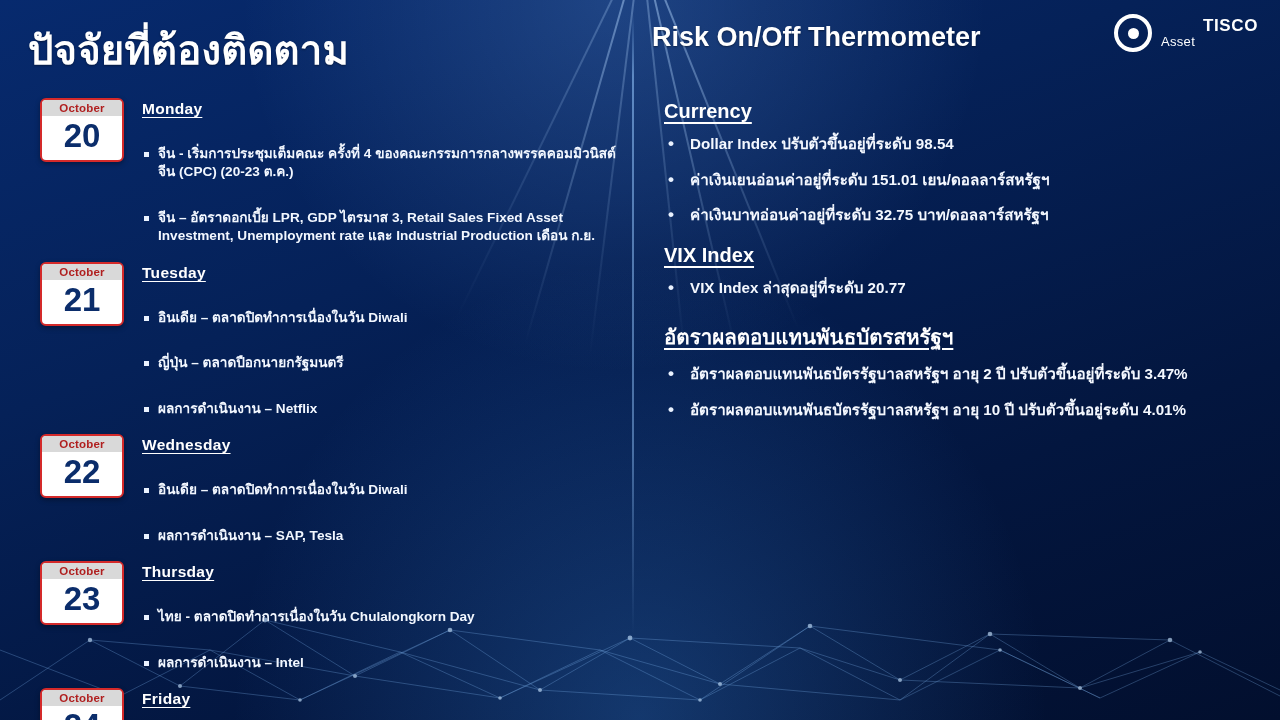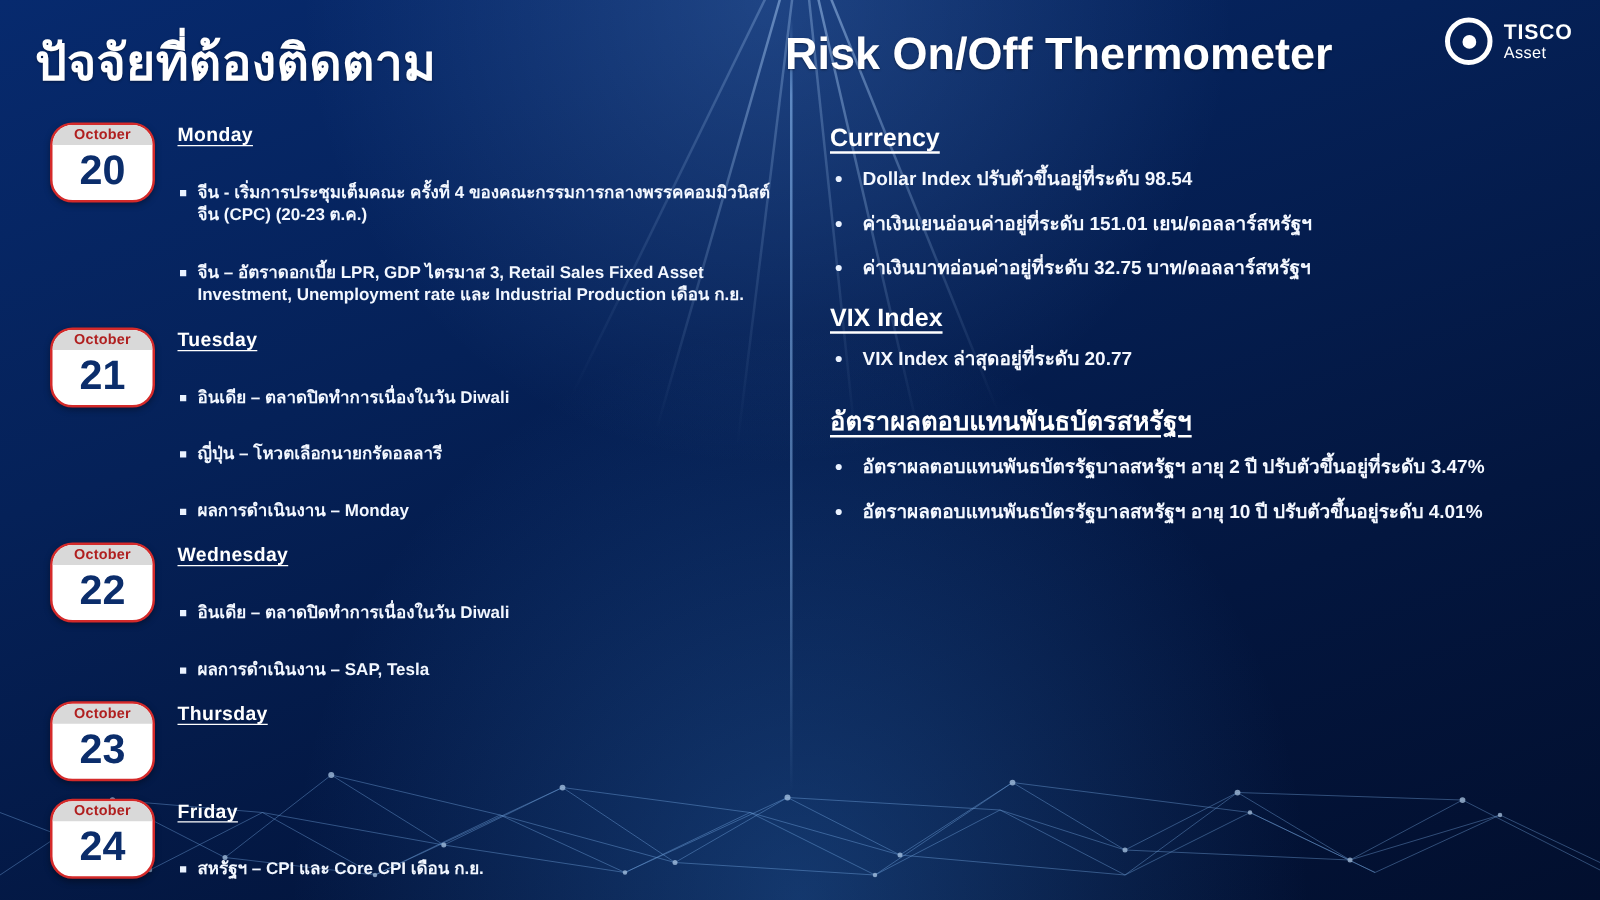--- a/index.html
+++ b/index.html
@@ -30,45 +30,45 @@
     position: absolute; left: 632px; top: 14px; width: 2px; height: 620px;
     background: linear-gradient(to bottom, rgba(150,200,255,0.0), rgba(150,200,255,0.55) 10%, rgba(150,200,255,0.45) 70%, rgba(150,200,255,0.0));
   }
   
   .title-left {
     position: absolute; left: 28px; top: 18px;
     font-size: 40px; font-weight: 700; letter-spacing: .2px;
     color: #ffffff; text-shadow: 0 1px 2px rgba(0,0,0,.4);
   }
   .title-right {
-    position: absolute; left: 628px; top: 22px;
-    font-size: 36px; font-weight: 700;
+    position: absolute; left: 652px; top: 22px;
+    font-size: 27px; font-weight: 700;
     color: #ffffff; text-shadow: 0 1px 2px rgba(0,0,0,.4);
   }
   
   .logo { position: absolute; right: 22px; top: 14px; display: flex; align-items: center; gap: 9px; }
   .logo-ring {
     width: 38px; height: 38px; border-radius: 50%;
     border: 4px solid #ffffff; position: relative;
   }
   .logo-ring:after {
     content: ""; position: absolute; left: 50%; top: 50%;
     width: 11px; height: 11px; margin: -5.5px 0 0 -5.5px;
     background: #ffffff; border-radius: 50%;
   }
   .logo-text { line-height: 1.04; }
-  .logo-text .lt1 { font-size: 17px; font-weight: 700; letter-spacing: .6px; }
+  .logo-text .lt1 { font-size: 17px; font-weight: 700; letter-spacing: .6px; margin-left: 42px; }
   .logo-text .lt2 { font-size: 13px; font-weight: 400; letter-spacing: .3px; }
 
   
   .cal-list { position: absolute; left: 40px; top: 98px; width: 580px; }
   .cal-row { display: flex; align-items: flex-start; margin-bottom: 14px; }
   .cal-icon {
     width: 84px; flex: 0 0 84px; margin-right: 18px;
-    background: #ffffff; border: 2.5px solid #d42a2a; border-radius: 18px;
+    background: #ffffff; border: 2.5px solid #d42a2a; border-radius: 6px;
     box-shadow: 0 2px 5px rgba(0,0,0,.35); overflow: hidden;
     text-align: center;
   }
   .cal-icon .m {
     background: #d9d9d9; color: #b01f1f; font-size: 11.5px; font-weight: 600;
     padding: 2px 0 2px; letter-spacing: .2px;
   }
   .cal-icon .d {
     color: #0b2d6b; font-size: 33px; font-weight: 700; line-height: 1.08;
     padding: 2px 0 6px;
@@ -183,22 +183,22 @@
 
     <div class="cal-row">
       <div class="cal-icon">
         <div class="m">October</div>
         <div class="d">21</div>
       </div>
       <div class="cal-body">
         <div class="day-name">Tuesday</div>
         <ul class="bullets">
           <li>อินเดีย – ตลาดปิดทำการเนื่องในวัน Diwali</li>
-          <li>ญี่ปุ่น – โหวตเลือกนายกรัดอลลารี</li>
-          <li>ผลการดำเนินงาน – Monday</li>
+          <li>ญี่ปุ่น – ตลาดปือกนายกรัฐมนตรี</li>
+          <li>ผลการดำเนินงาน – Netflix</li>
         </ul>
       </div>
     </div>
 
     <div class="cal-row">
       <div class="cal-icon">
         <div class="m">October</div>
         <div class="d">22</div>
       </div>
       <div class="cal-body">
@@ -210,20 +210,24 @@
       </div>
     </div>
 
     <div class="cal-row">
       <div class="cal-icon">
         <div class="m">October</div>
         <div class="d">23</div>
       </div>
       <div class="cal-body">
         <div class="day-name">Thursday</div>
+        <ul class="bullets">
+          <li>ไทย  - ตลาดปิดทำการเนื่องในวัน Chulalongkorn Day</li>
+          <li>ผลการดำเนินงาน – Intel</li>
+        </ul>
       </div>
     </div>
 
     <div class="cal-row">
       <div class="cal-icon">
         <div class="m">October</div>
         <div class="d">24</div>
       </div>
       <div class="cal-body">
         <div class="day-name">Friday</div>

